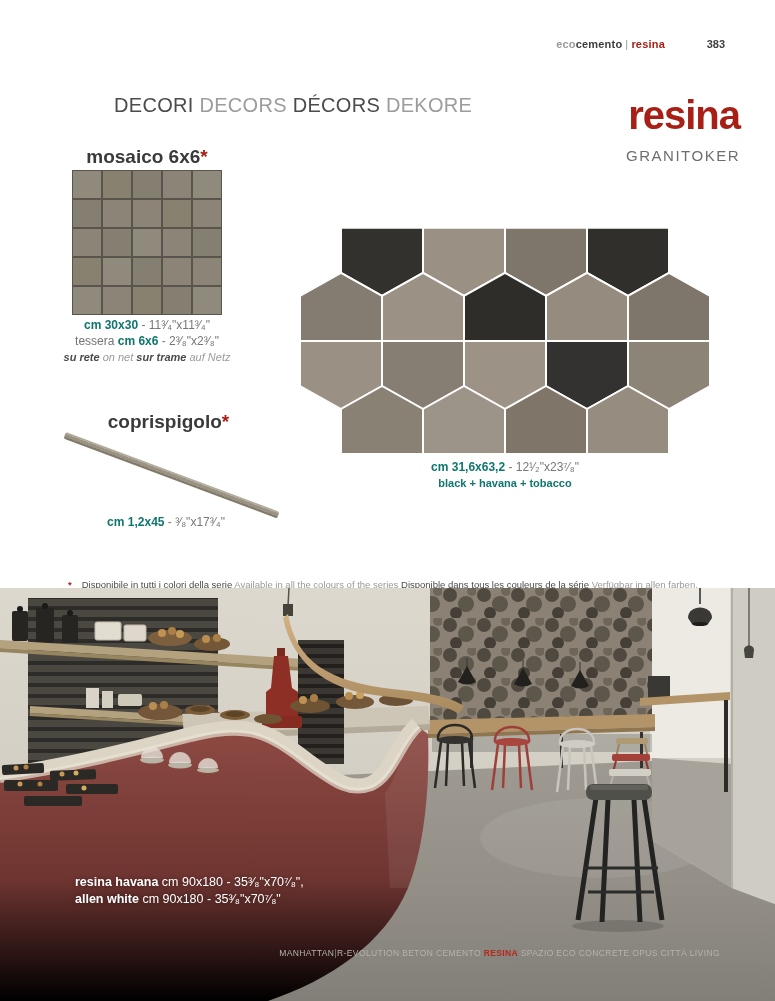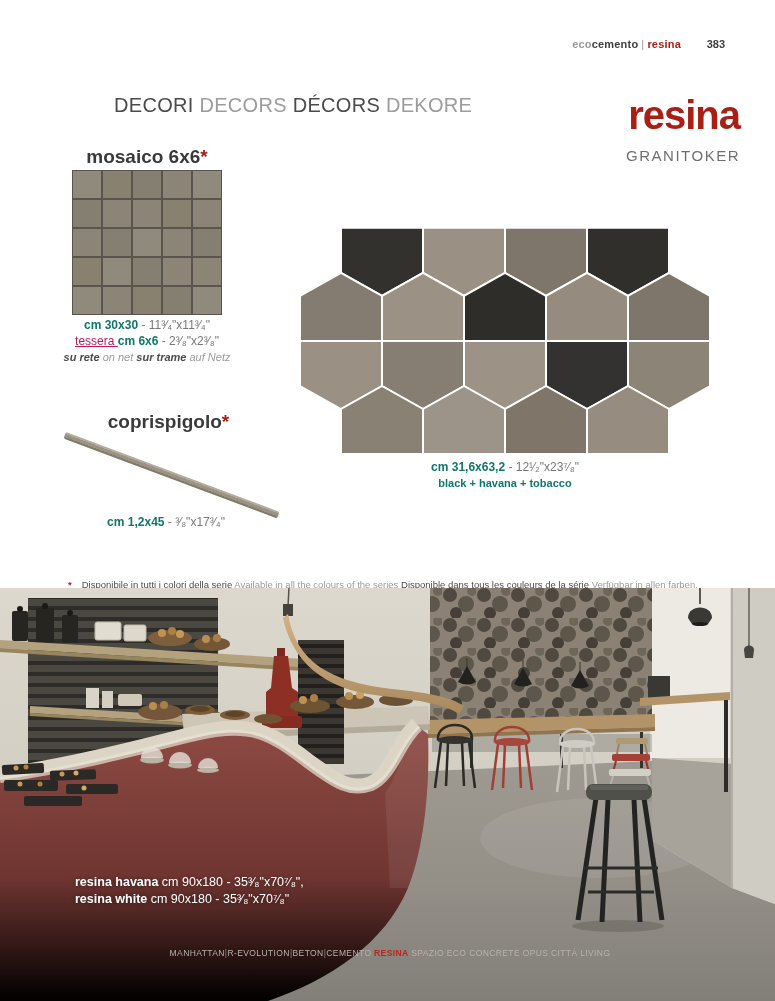--- a/index.html
+++ b/index.html
@@ -1,40 +1,40 @@
 <!DOCTYPE html>
 <html><head>
 <meta charset="utf-8">
 <style>
   html,body{margin:0;padding:0;background:#e8e8e8;}
   #page{position:relative;width:775px;height:1001px;background:#fff;margin:0 auto;
         font-family:"Liberation Sans","DejaVu Sans",sans-serif;overflow:hidden;}
   .abs{position:absolute;}
 
   
-  .hdr{top:38px;right:94px;font-size:11px;letter-spacing:.2px;}
+  .hdr{top:38px;right:110px;font-size:11px;letter-spacing:.2px;}
   .hdr .eco{color:#9a9a9a;font-weight:bold;}
   .hdr .cem{color:#3f3f3f;font-weight:bold;}
   .hdr .pipe{color:#9a9a9a;font-weight:normal;padding:0 3px;}
   .hdr .ser{color:#a81f16;font-weight:bold;}
   .pagenum{top:38px;right:50px;font-size:11px;font-weight:bold;color:#3f3f3f;}
 
   
   .title{top:94px;left:75px;font-size:20px;letter-spacing:.3px;margin-left:39px;}
   .title .d{color:#4b4b4b;} .title .l{color:#9c9c9c;}
   .brand{top:95px;right:35px;width:300px;text-align:right;}
   .brand .name{font-size:40px;font-weight:bold;color:#a81f16;letter-spacing:-1px;line-height:40px;}
   .brand .coll{font-size:15px;color:#6e6e6e;letter-spacing:1.5px;margin-top:12px;}
 
   
   .plabel{font-size:19px;font-weight:bold;color:#3a3a3a;text-align:center;}
   .star{color:#a81f16;font-weight:bold;}
   .sizes{font-size:12px;color:#777;text-align:center;line-height:16px;}
   .sizes b{color:#0f766e;}
-  .sizes .pre{color:#be185d;text-decoration:underline;}
+  .sizes .pre{color:#737373;}
   .net{font-size:11px;font-style:italic;color:#9a9a9a;}
   .net b{color:#4a4a4a;}
 
   
   .mosgrid{top:170px;left:72px;width:150px;height:145px;background:#59554d;
            display:grid;grid-template-columns:repeat(5,1fr);grid-template-rows:repeat(5,1fr);
            gap:2px;padding:1px;box-sizing:border-box;}
   .mosgrid i{background:#8b8477;display:block;}
   .mosgrid i:nth-child(3n){background:#857f72;}
   .mosgrid i:nth-child(4n+1){background:#908a7d;}
@@ -48,21 +48,21 @@
   
   .foot{top:557px;left:68px;width:660px;font-size:9.5px;color:#4a4a4a;margin-top:22px;}
   .foot .g{color:#9a9a9a;}
   .foot .star{padding-right:10px;}
 
   
   .photo{top:588px;left:0;width:775px;height:406px;background:#cfccc2;}
   .caption{top:874px;left:75px;color:#fff;font-size:12.5px;line-height:17px;
            text-shadow:0 0 4px rgba(0,0,0,.45);}
   .caption b{font-weight:bold;}
-  .nav{top:948px;left:60px;width:660px;display:flex;justify-content:center;
+  .nav{top:948px;left:60px;width:660px;display:flex;justify-content:flex-end;
        align-items:center;font-size:8.5px;letter-spacing:.4px;color:#b7b3ad;}
   .nav .pipe{color:#8e8a84;}
   .nav .active{color:#b5281c;font-weight:bold;}
 </style>
 </head>
 <body>
 
 <div id="page">
 
   <div class="abs hdr">
@@ -388,21 +388,21 @@
           <line x1="588" y1="304" x2="654" y2="304"></line>
         </g>
         <rect x="586" y="196" width="66" height="16" rx="7" fill="#50504a"></rect>
         <rect x="590" y="197" width="58" height="5" rx="2" fill="#616159"></rect>
       </g>
     </svg>
 
     
     <div class="abs caption" style="top:286px;left:75px;">
       <div><b>resina havana</b><span> cm 90x180 - 35³⁄₈"x70⁷⁄₈",</span></div>
-      <div><b>resina white</b><span> cm 90x180 - 35³⁄₈"x70⁷⁄₈"</span></div>
+      <div><b>allen white</b><span> cm 90x180 - 35³⁄₈"x70⁷⁄₈"</span></div>
     </div>
 
     
     <div class="abs nav" style="top:360px;">
       <span>MANHATTAN</span>
       <span class="pipe">|</span>
       <span>R-EVOLUTION</span>
       <span class="pipe">|</span>
       <span>BETON</span>
       <span class="pipe">|</span>

